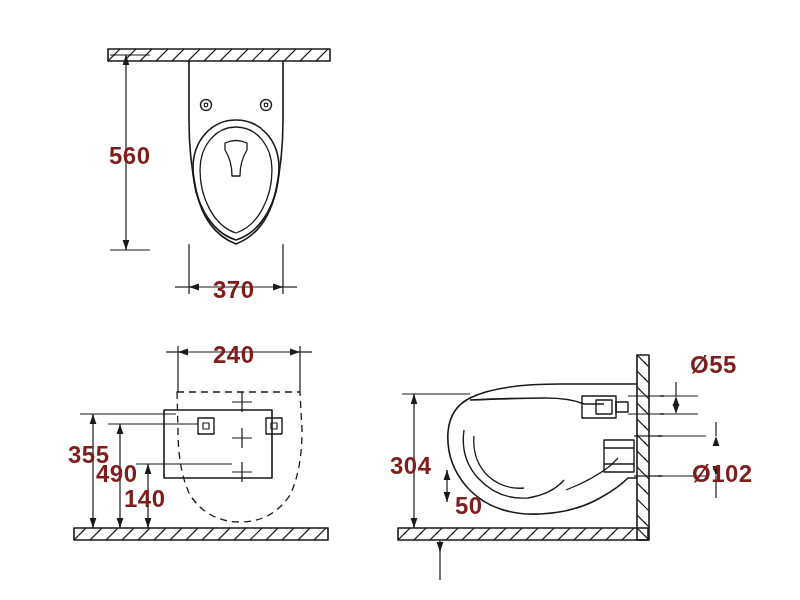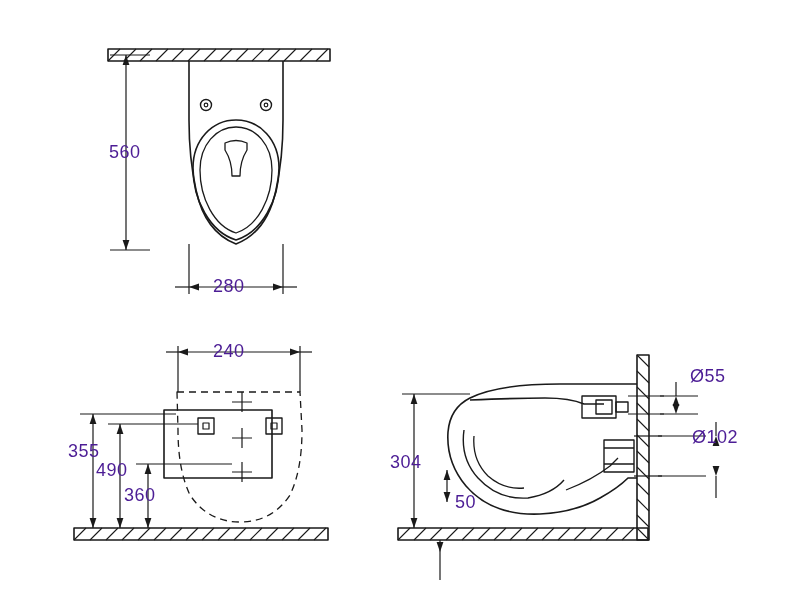--- a/index.html
+++ b/index.html
@@ -22,23 +22,23 @@
   #drawing {
     position: absolute;
     left: 0;
     top: 0;
     width: 800px;
     height: 600px;
   }
   .dim-label {
     position: absolute;
     font-family: "Liberation Sans", sans-serif;
-    font-size: 18px;
-    font-weight: 400;
-    color: #4c1d95;
+    font-size: 24px;
+    font-weight: 700;
+    color: #7f1d1d;
     letter-spacing: 0.5px;
     white-space: nowrap;
     user-select: none;
   }
 </style>
 </head>
 <body>
 
 <div id="stage">
 
@@ -228,25 +228,25 @@
           <path d="M716 476 l-3.4 -10 h6.8 z" fill="#1a1a1a" stroke="none"></path>
           <path d="M634 436 H662"></path>
           <path d="M634 476 H662"></path>
         </g>
       </g>
 
     </g>
   </svg>
 
   <div class="dim-label" style="left:109px; top:142px;">560</div>
-  <div class="dim-label" style="left:213px; top:276px;">280</div>
+  <div class="dim-label" style="left:213px; top:276px;">370</div>
 
   <div class="dim-label" style="left:213px; top:341px;">240</div>
   <div class="dim-label" style="left:68px; top:433px;margin-top:8px;">355</div>
   <div class="dim-label" style="left:96px; top:460px;">490</div>
-  <div class="dim-label" style="left:124px; top:485px;">360</div>
+  <div class="dim-label" style="left:124px; top:485px;">140</div>
 
   <div class="dim-label" style="left:390px; top:452px;">304</div>
   <div class="dim-label" style="left:455px; top:464px;margin-top:28px;">50</div>
-  <div class="dim-label" style="left:690px; top:366px;">Ø55</div>
-  <div class="dim-label" style="left:692px; top:427px;">Ø102</div>
+  <div class="dim-label" style="left:690px; top:351px;">Ø55</div>
+  <div class="dim-label" style="left:692px; top:460px;">Ø102</div>
 
 </div>
 
 </body></html>

